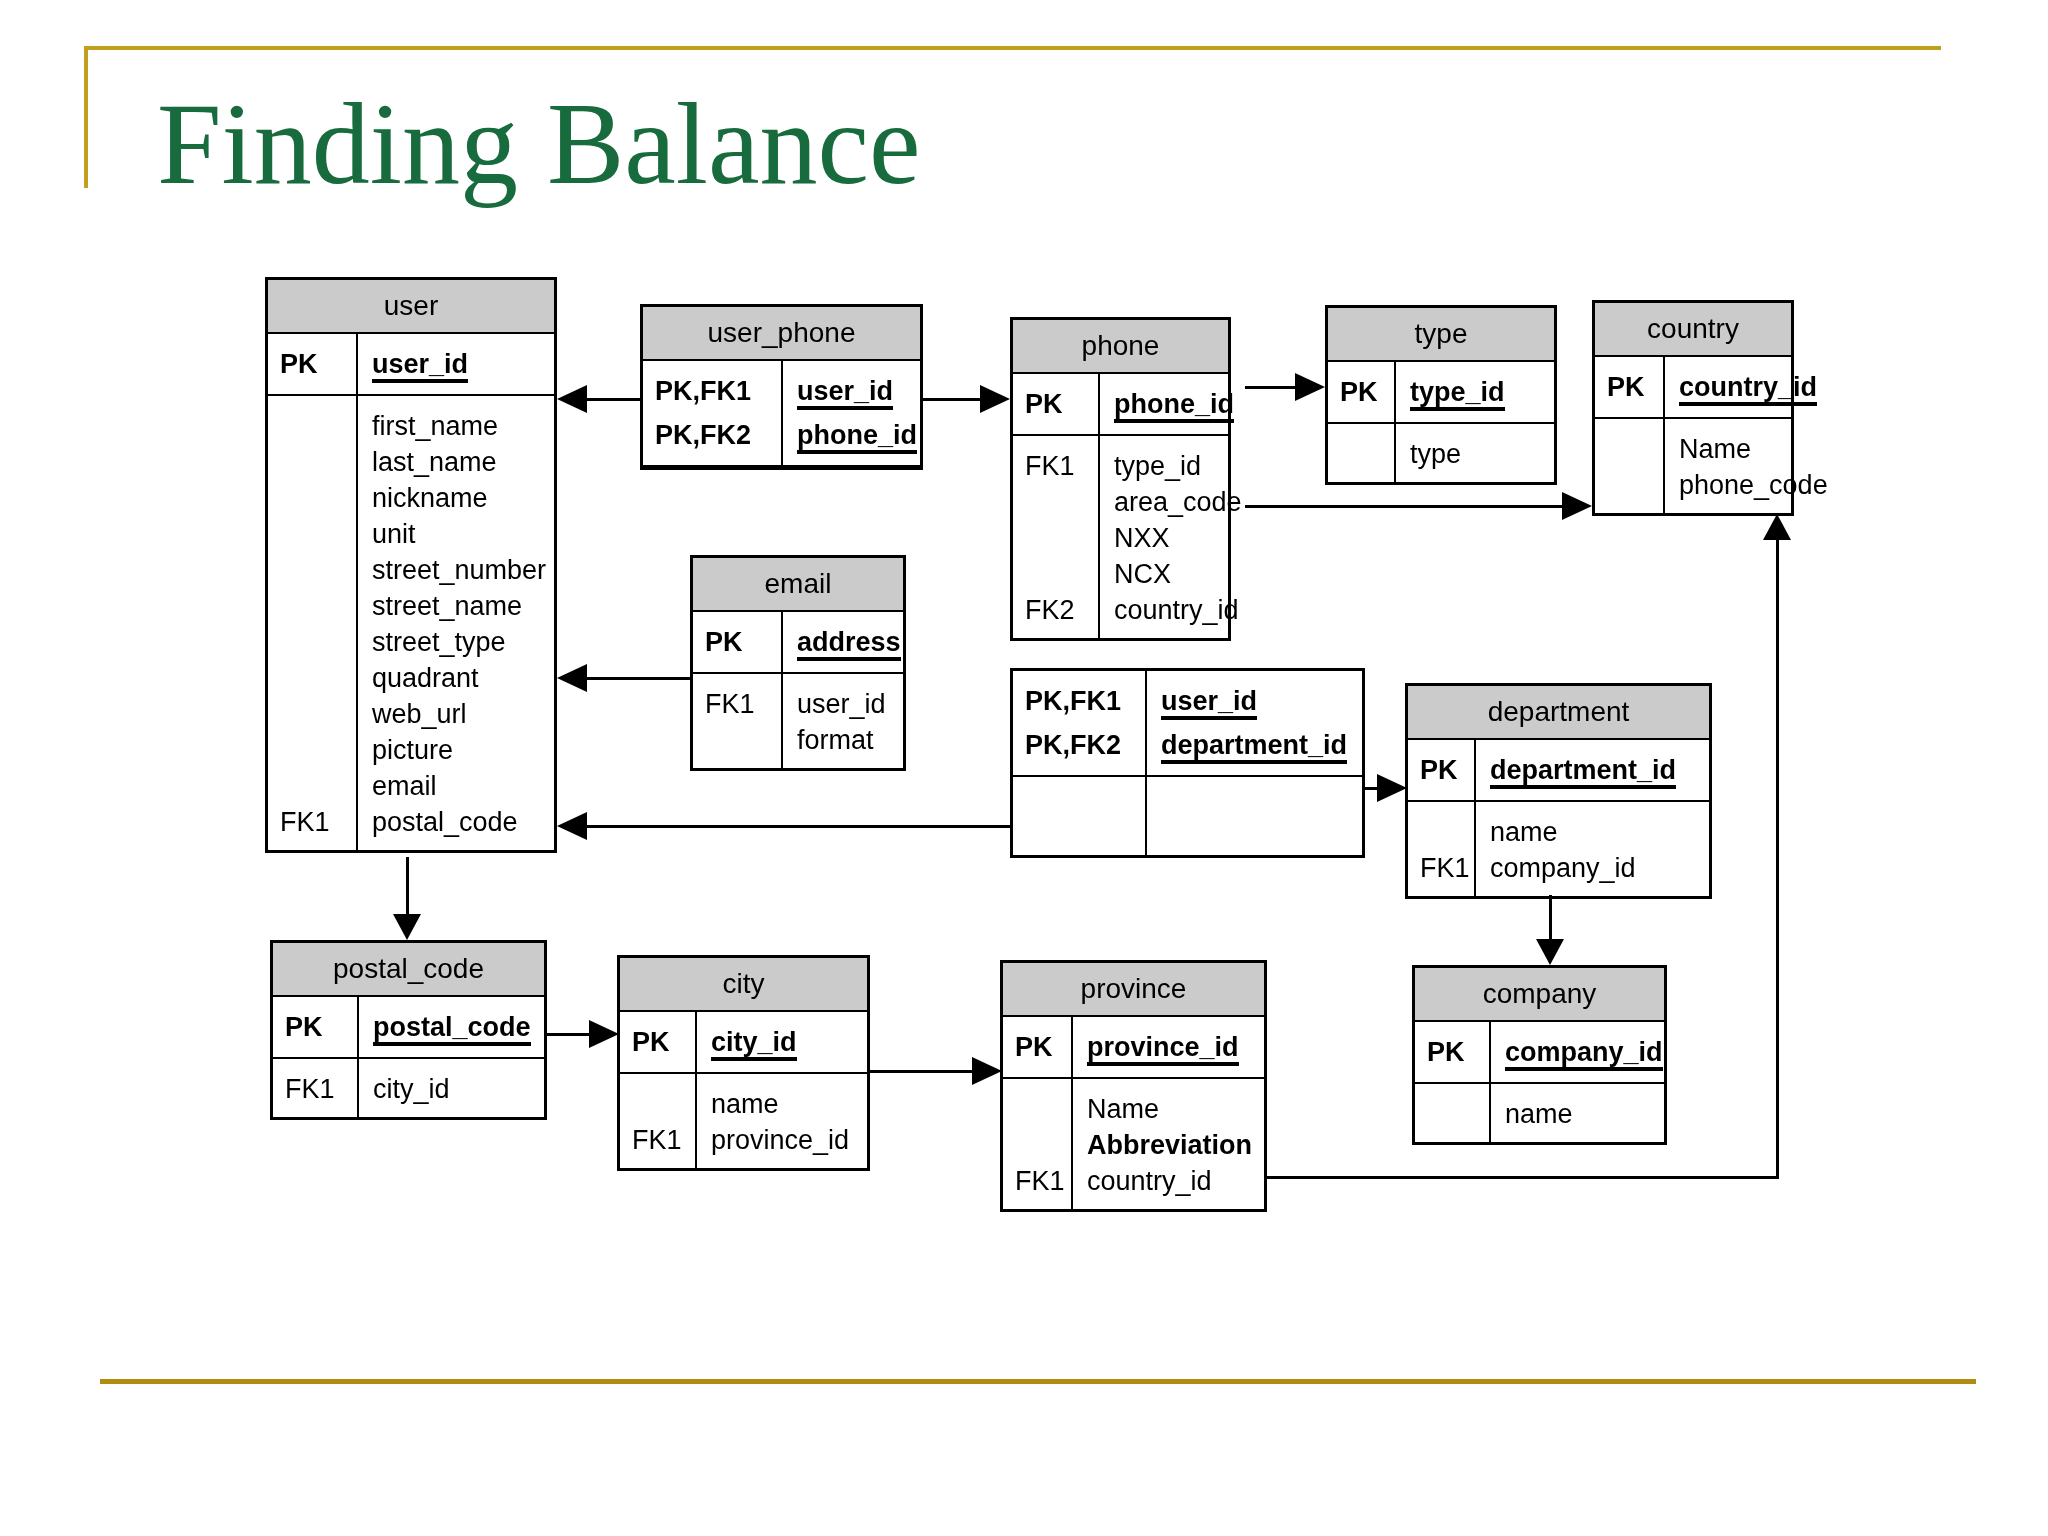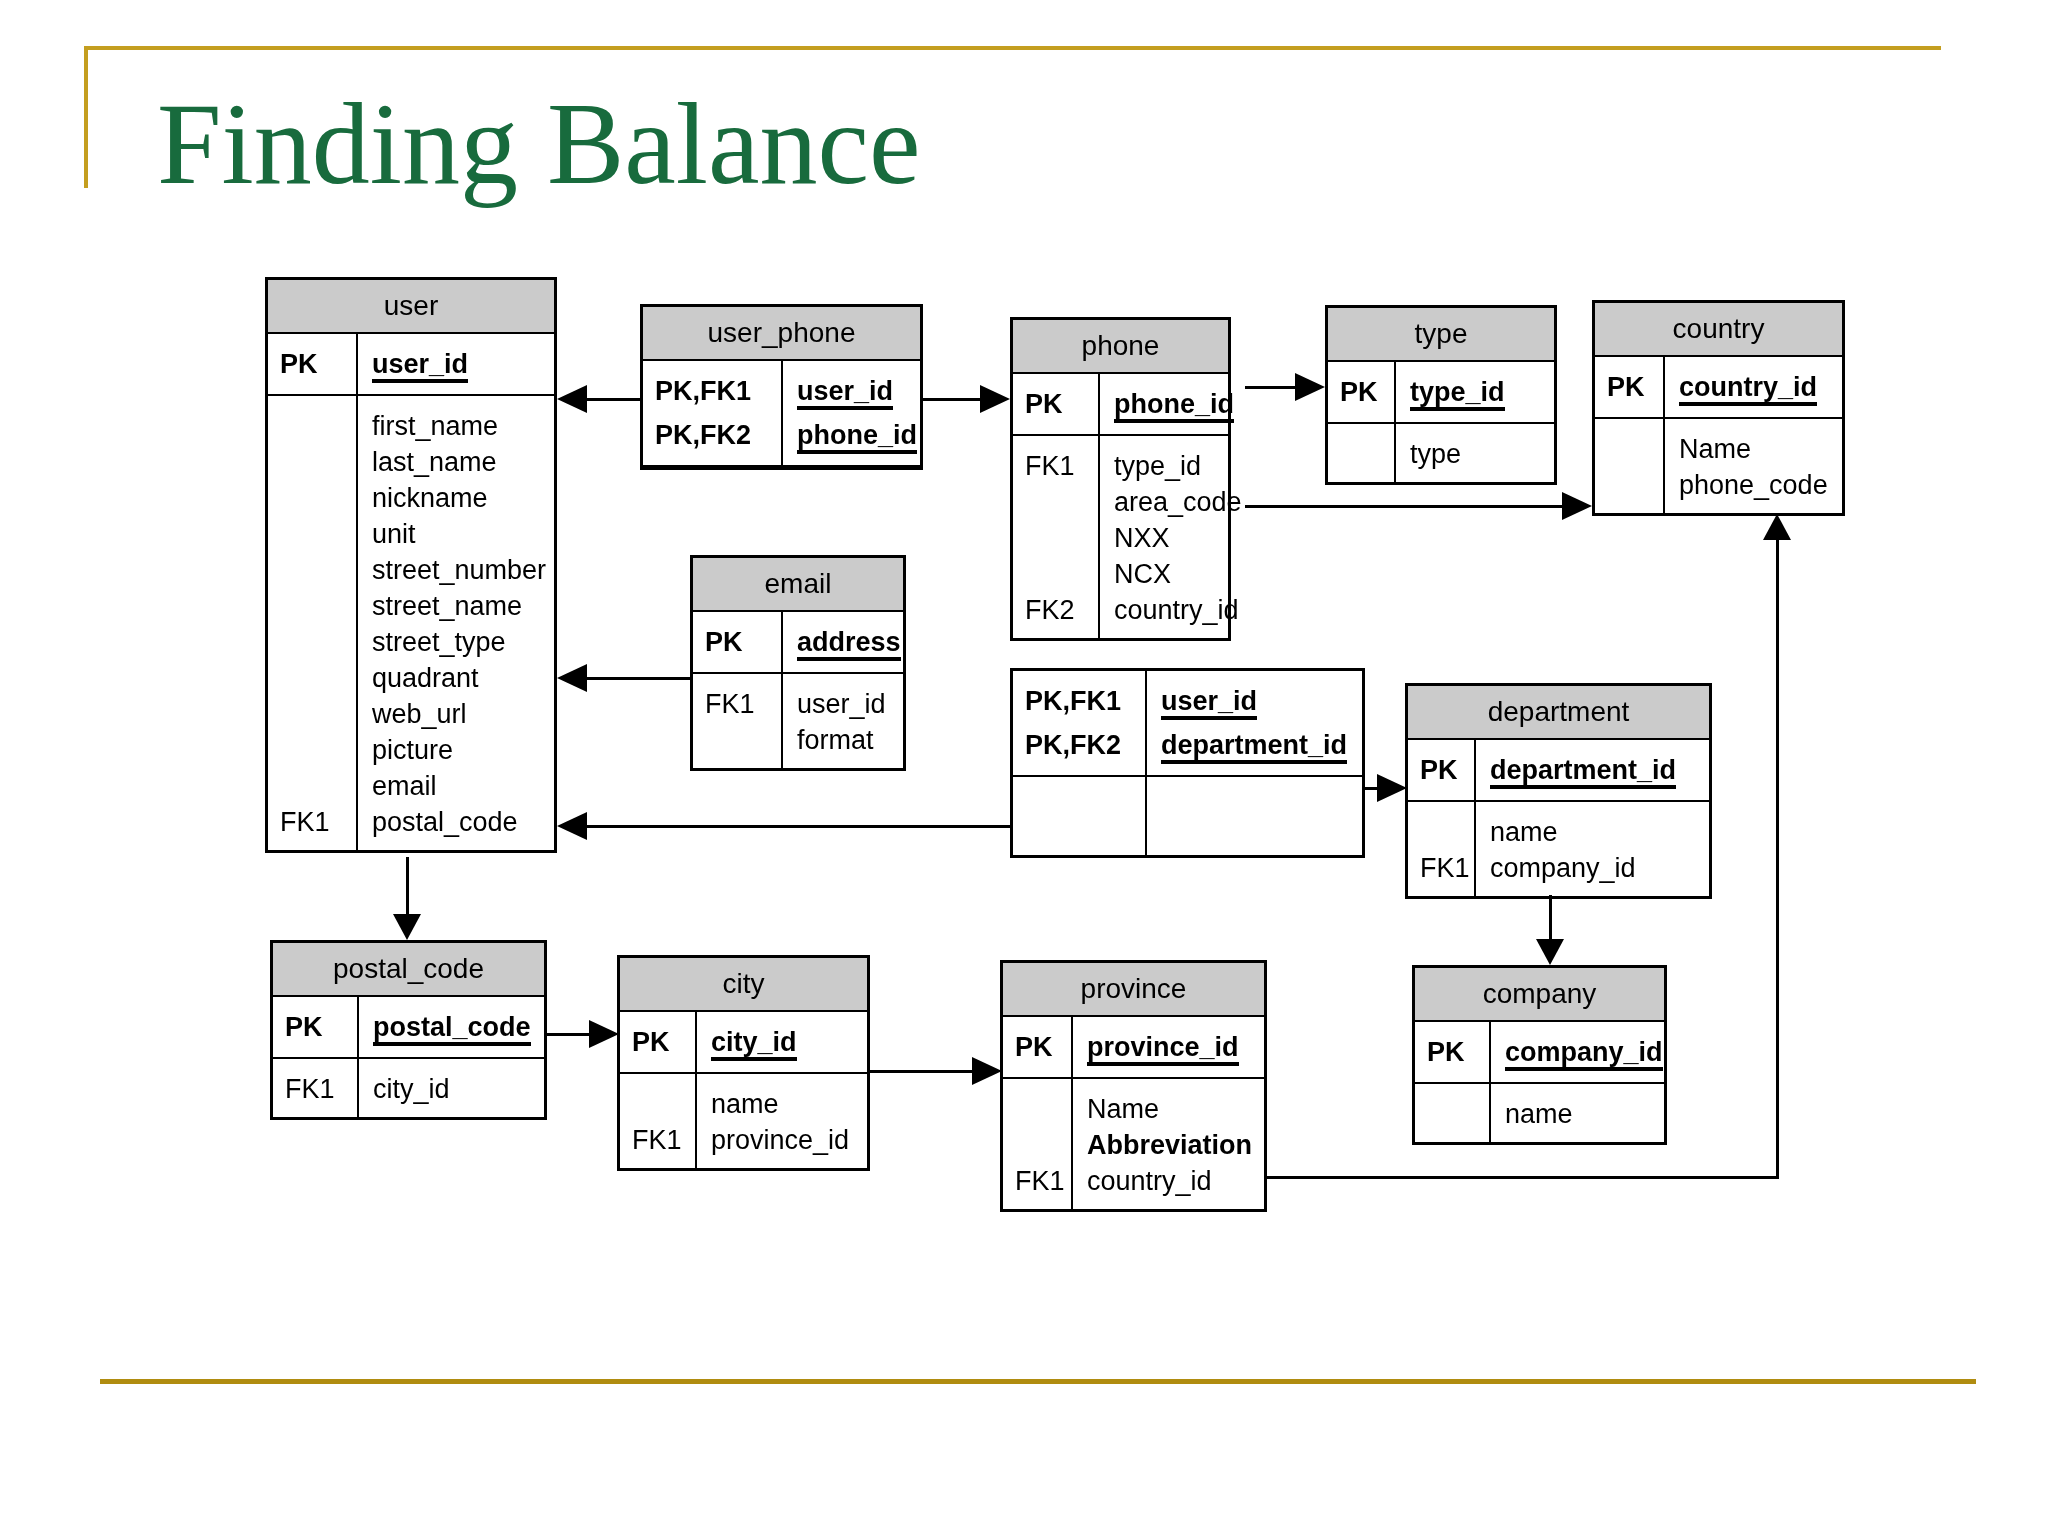--- a/index.html
+++ b/index.html
@@ -36,21 +36,21 @@
   .sec.body{padding:12px 0 10px 0;}
   .sec.empty{min-height:56px;}
   .ln{display:flex;}
   .k{flex:0 0 var(--kw);width:var(--kw);box-sizing:border-box;padding-left:12px;}
   .f{flex:1;padding-left:16px;}
   .pk{font-weight:bold;border-bottom:4px solid #000;padding-bottom:0px;}
   #tbl-user{left:265px;top:277px;width:292px;--kw:88px;}
   #tbl-user_phone{left:640px;top:304px;width:283px;--kw:138px;}
   #tbl-phone{left:1010px;top:298px;width:221px;margin-top:19px;--kw:85px;}
   #tbl-type{left:1325px;top:305px;width:232px;--kw:66px;}
-  #tbl-country{left:1592px;top:300px;width:253px;--kw:68px;}
+  #tbl-country{left:1592px;top:300px;width:202px;--kw:68px;}
   #tbl-email{left:690px;top:555px;width:216px;--kw:88px;}
   #tbl-user_department{left:1010px;top:668px;width:355px;--kw:132px;}
   #tbl-department{left:1405px;top:683px;width:307px;--kw:66px;}
   #tbl-postal_code{left:270px;top:940px;width:277px;--kw:84px;}
   #tbl-city{left:617px;top:955px;width:253px;--kw:75px;}
   #tbl-province{left:1000px;top:960px;width:267px;--kw:68px;}
   #tbl-company{left:1412px;top:965px;width:255px;--kw:74px;}
   
   .h{position:absolute;height:3px;background:#000;}
   .v{position:absolute;width:3px;background:#000;}

